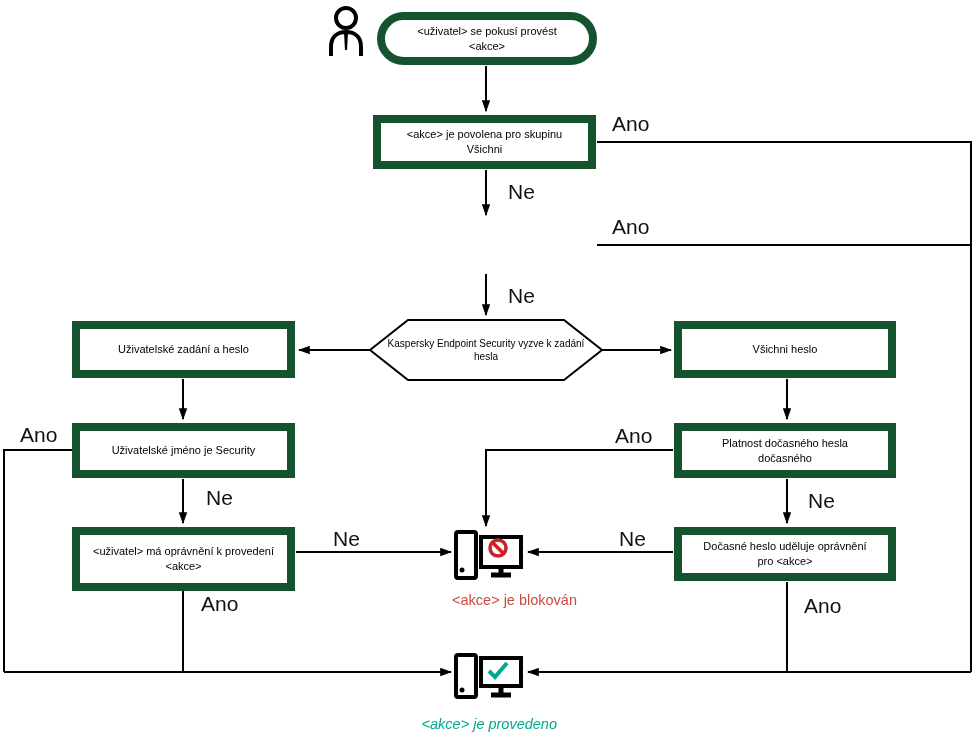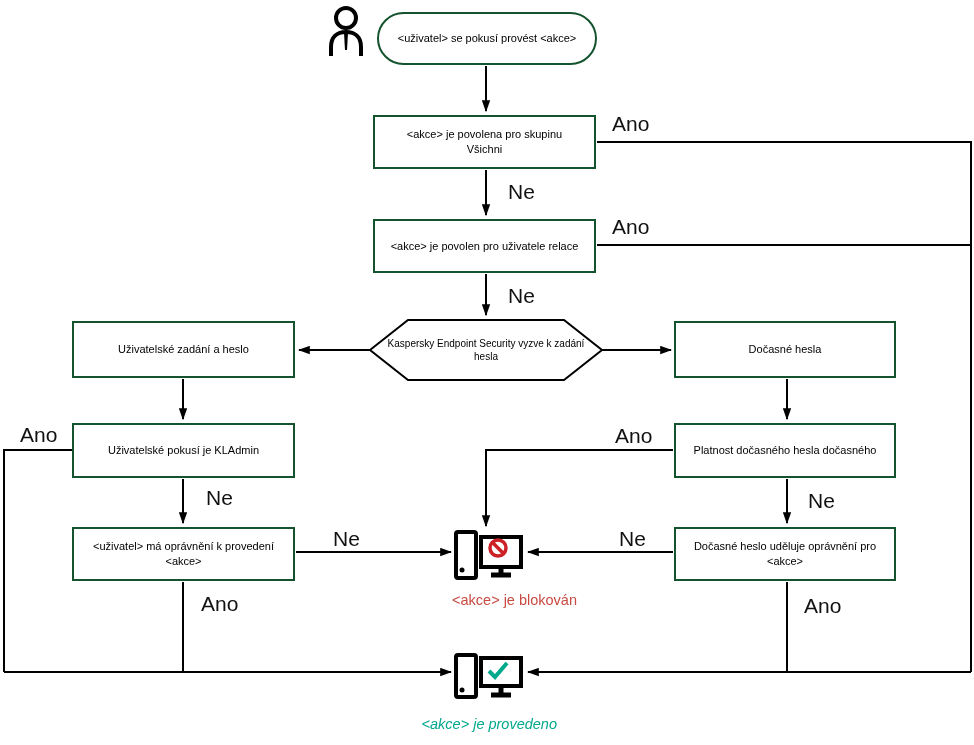--- a/index.html
+++ b/index.html
@@ -2,21 +2,21 @@
 <html style="--line: #000000; --blocked-red: #c84a41; --prohibition-red: #cc2127; --success-teal: #00a88c;"><head>
 <meta charset="utf-8">
 <style>
   html,body{margin:0;padding:0;background:#fff;}
   .canvas{
     position:relative;width:974px;height:745px;background:#fff;overflow:hidden;
     font-family:"Liberation Sans","DejaVu Sans",sans-serif;color:#000;
   }
   svg.wires{position:absolute;left:0;top:0;width:974px;height:745px;}
   .node{
-    position:absolute;box-sizing:border-box;border:2px solid #14532d;background:#fff;
+    position:absolute;box-sizing:border-box;border:8px solid #14532d;background:#fff;
     display:flex;align-items:center;justify-content:center;text-align:center;
     font-size:11px;line-height:1.35;padding:4px 13px;
   }
   .oval{border-radius:27px;}
   .hex-label{
     position:absolute;display:flex;align-items:center;justify-content:center;
     text-align:center;font-size:10px;line-height:1.35;background:transparent;
   }
   .edge-label{
     position:absolute;font-size:21px;color:#111;white-space:nowrap;
@@ -69,43 +69,40 @@
   </svg>
 
   <div class="node oval" style="left:377px;top:12px;width:220px;height:53px">
     <span>&lt;uživatel&gt; se pokusí provést &lt;akce&gt;</span>
   </div>
 
   <div class="node" style="left:373px;top:115px;width:223px;height:54px">
     <span>&lt;akce&gt; je povolena pro skupinu Všichni</span>
   </div>
 
-  <div class="node" style="left:373px;top:219px;width:223px;height:54px">
-    <span>&lt;akce&gt; je povolen pro uživatele relace</span>
-  </div>
 
   <svg class="abs" style="left:368px;top:318px" width="236" height="64" viewBox="0 0 236 64">
     <polygon points="2,32 40,2 196,2 234,32 196,62 40,62" fill="#fff" stroke="#000" stroke-width="2"></polygon>
   </svg>
   <div class="hex-label" style="left:380px;top:326px;width:212px;height:48px">Kaspersky Endpoint Security vyzve k zadání hesla</div>
 
   <div class="node" style="left:72px;top:321px;width:223px;height:57px">
     <span>Uživatelské zadání a heslo</span>
   </div>
 
   <div class="node" style="left:72px;top:423px;width:223px;height:55px">
-    <span>Uživatelské pokusí je KLAdmin</span>
+    <span>Uživatelské jméno je Security</span>
   </div>
 
-  <div class="node" style="left:72px;top:527px;width:223px;height:54px">
+  <div class="node" style="left:72px;top:527px;width:223px;height:64px">
     <span>&lt;uživatel&gt; má oprávnění k provedení &lt;akce&gt;</span>
   </div>
 
   <div class="node" style="left:674px;top:321px;width:222px;height:57px">
-    <span>Dočasné hesla</span>
+    <span>Všichni heslo</span>
   </div>
 
   <div class="node" style="left:674px;top:423px;width:222px;height:55px">
     <span>Platnost dočasného hesla dočasného</span>
   </div>
 
   <div class="node" style="left:674px;top:527px;width:222px;height:54px">
     <span>Dočasné heslo uděluje oprávnění pro &lt;akce&gt;</span>
   </div>
 

